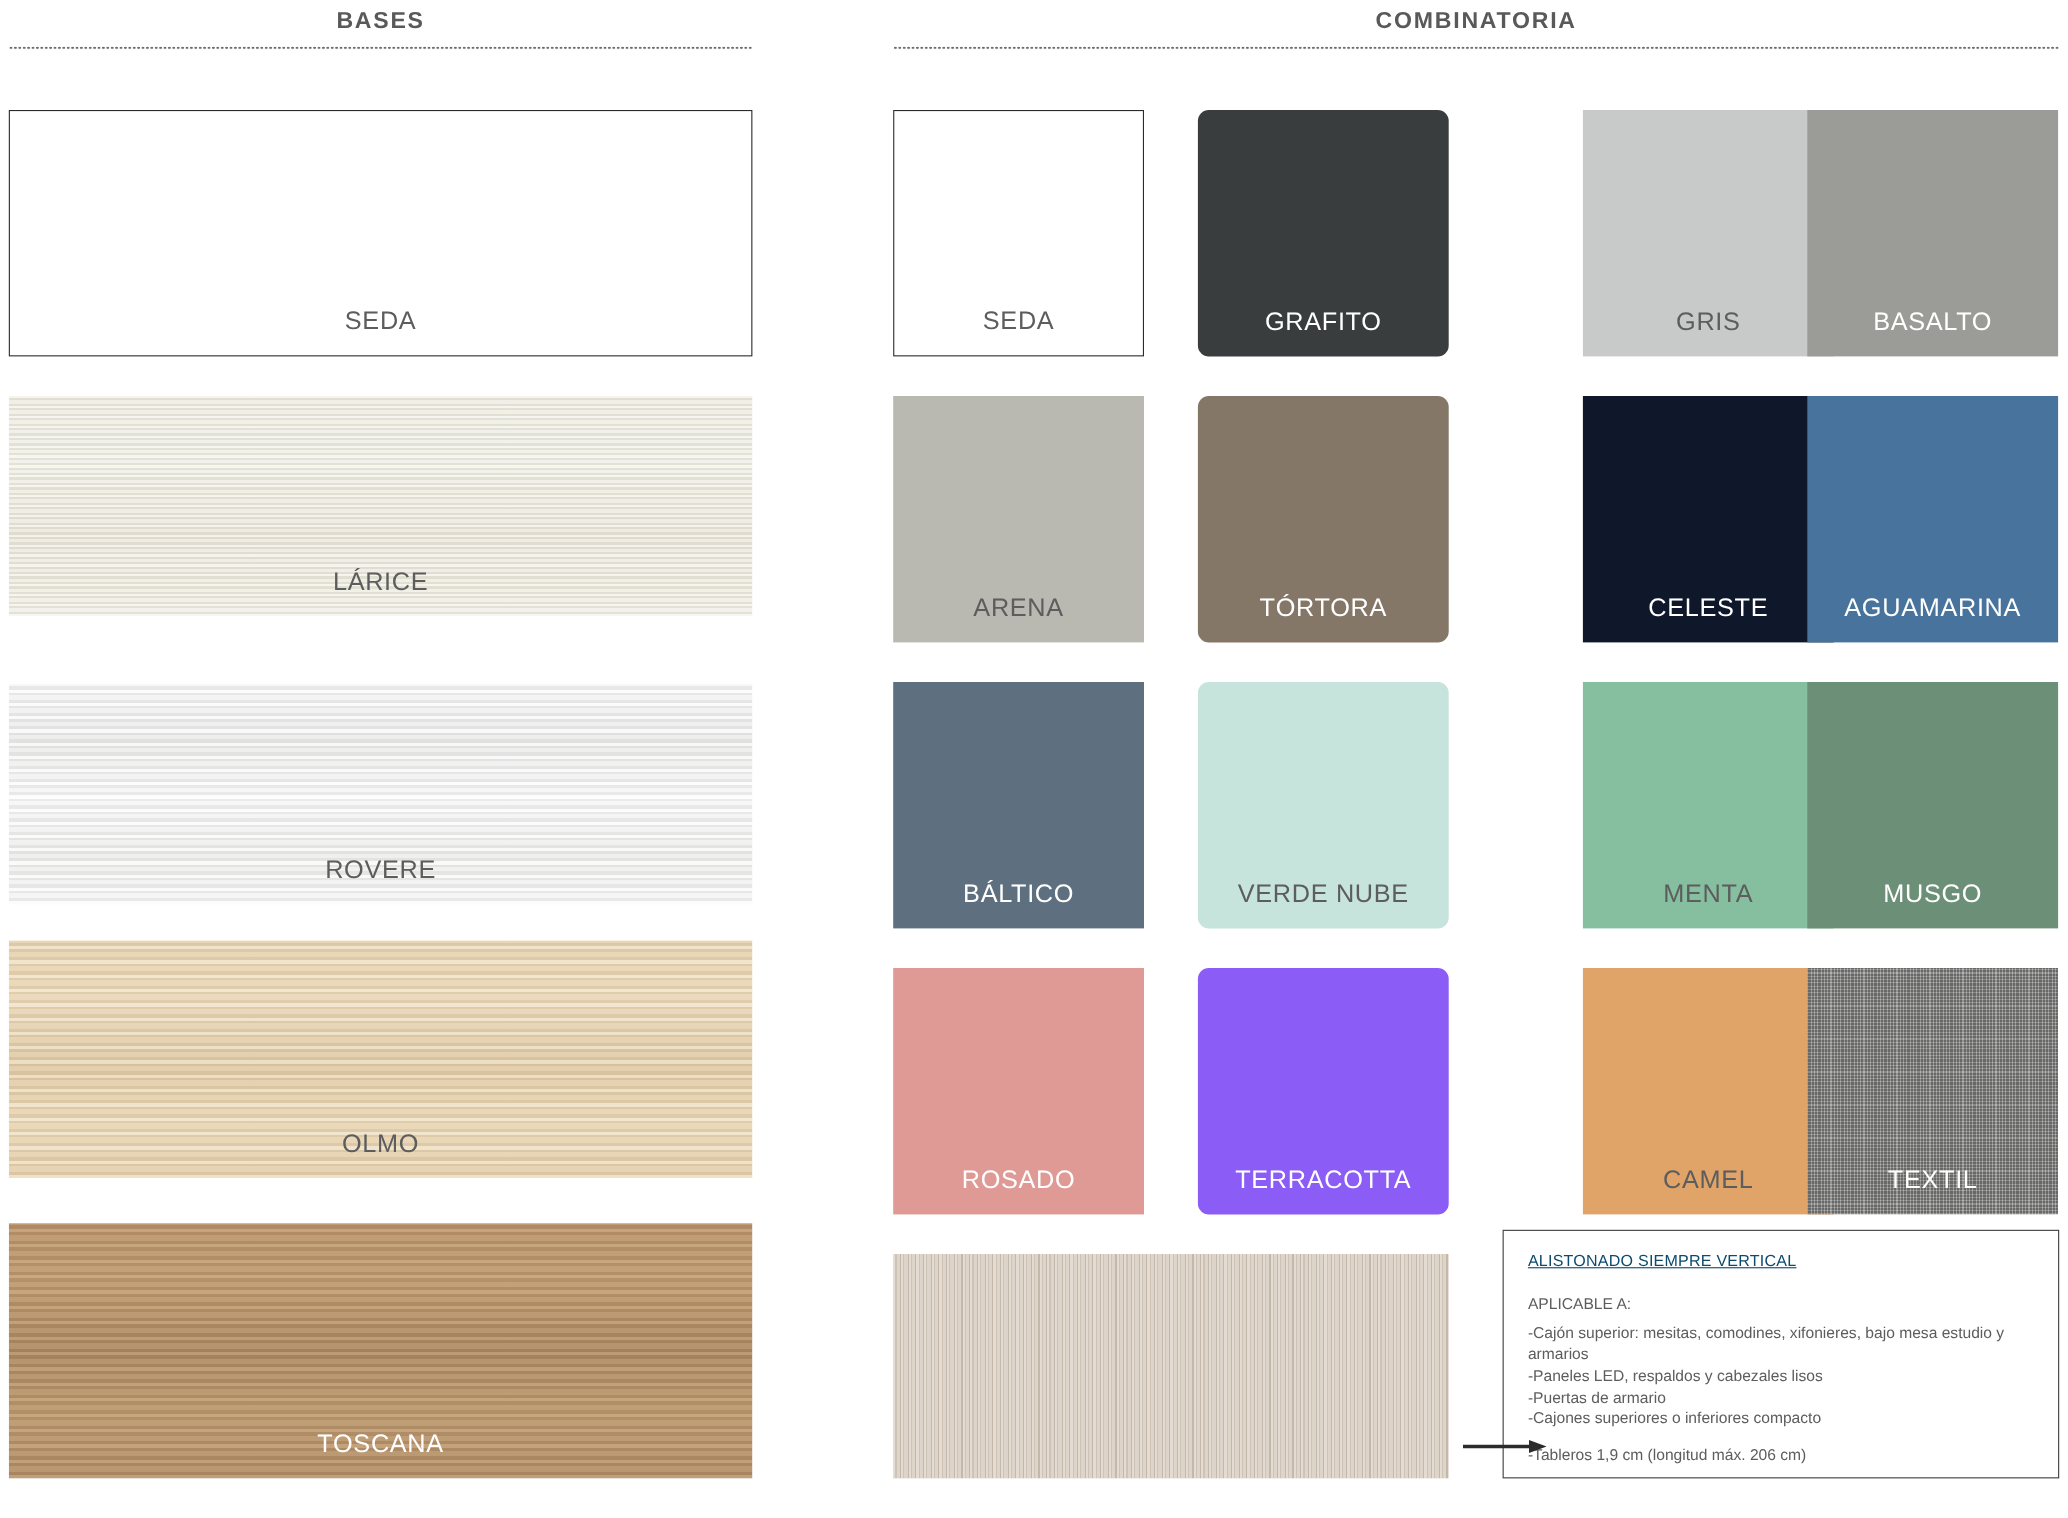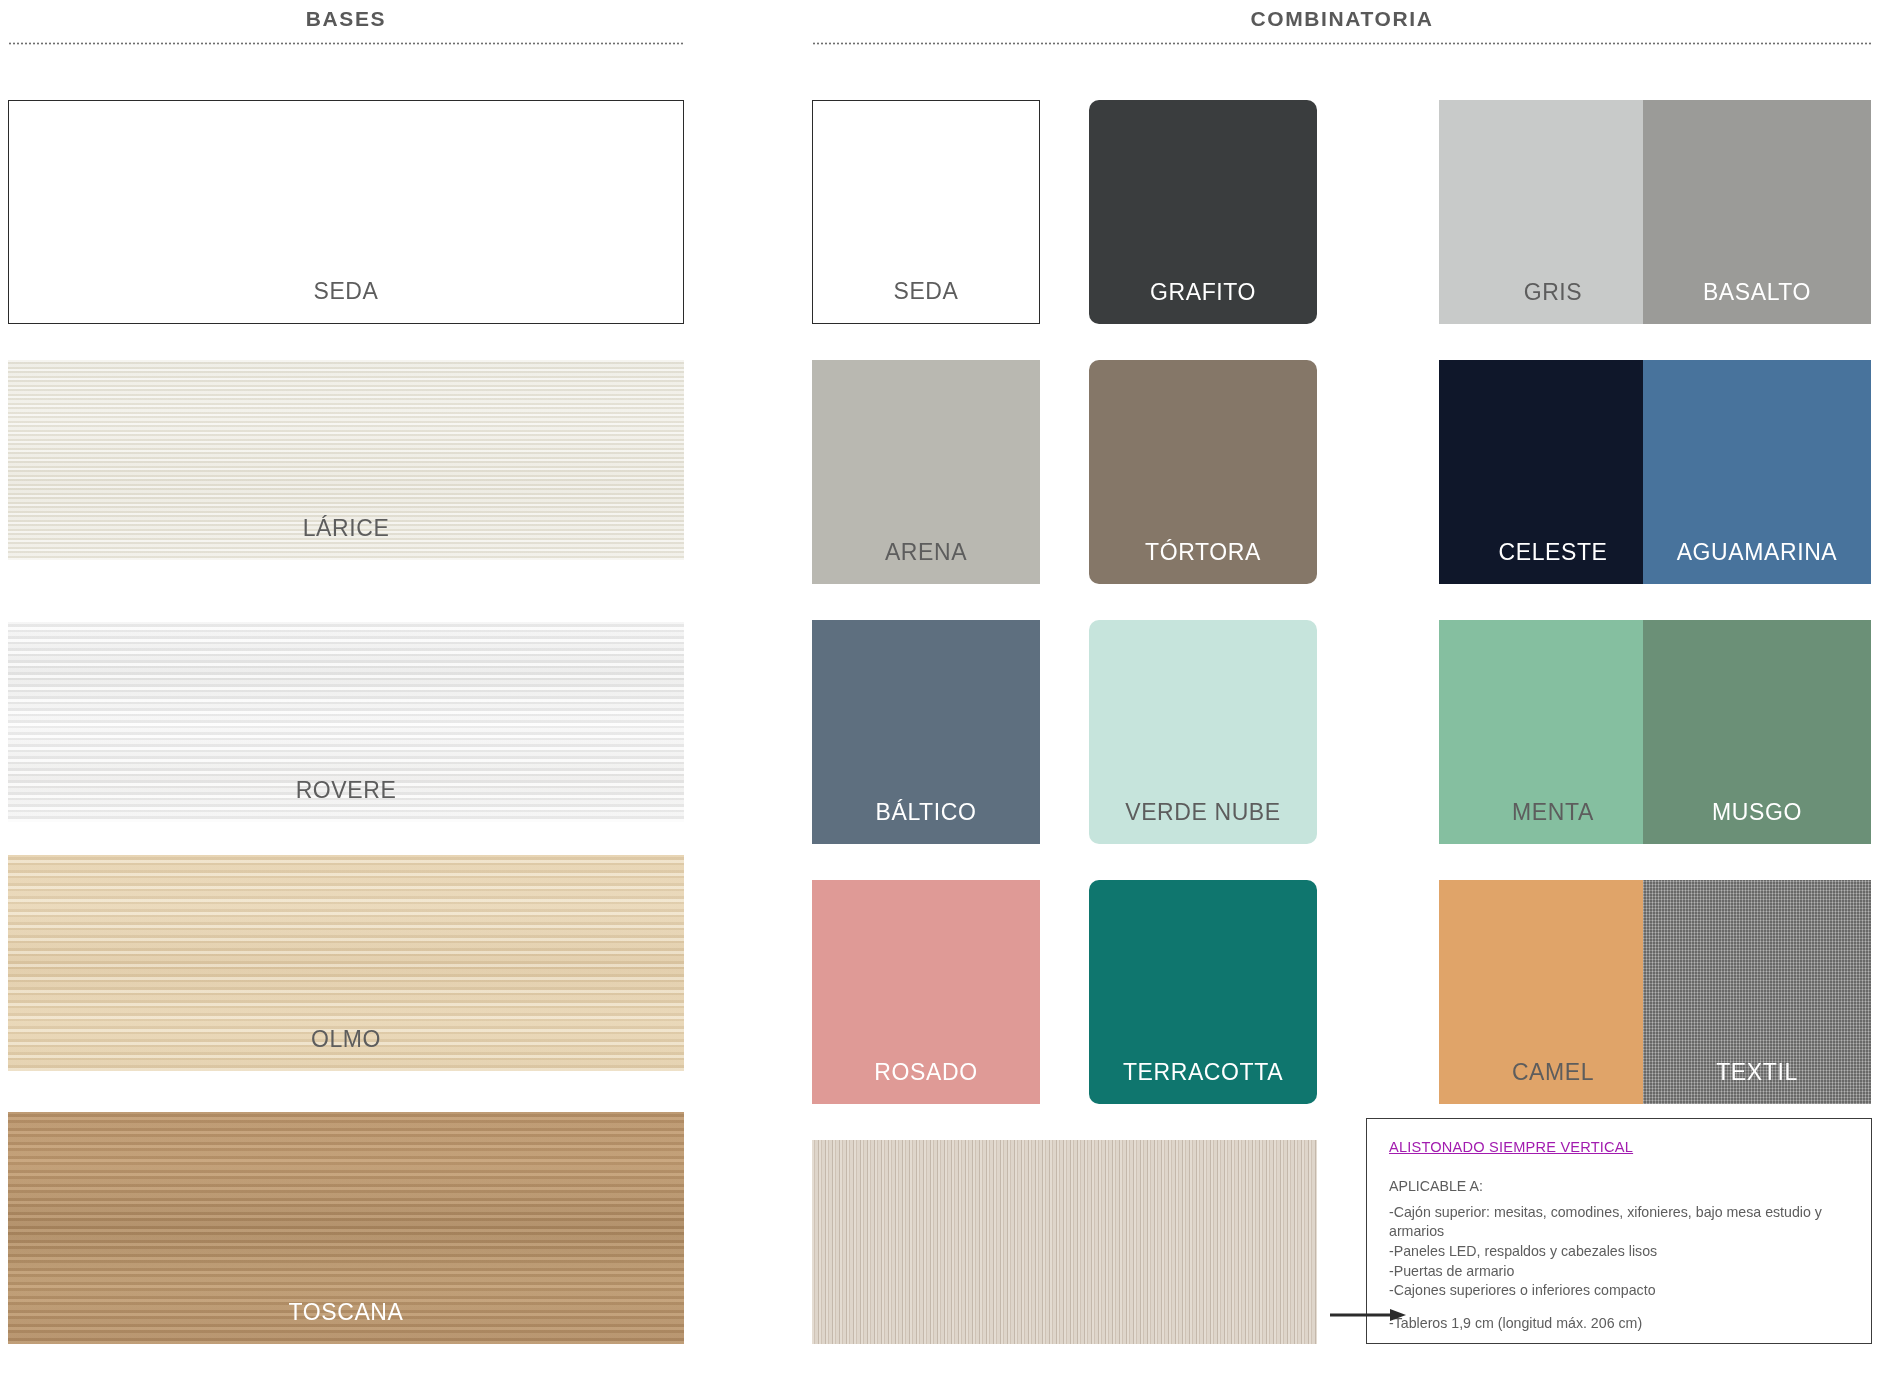--- a/index.html
+++ b/index.html
@@ -136,21 +136,21 @@
   
   #infobox {
     position: absolute; left: 1366px; top: 1118px;
     width: 506px; height: 226px;
     border: 1px solid #3c3c3c; background: #ffffff;
     padding: 18px 20px 10px 22px;
     color: #5d5d5d; font-size: 14.2px; line-height: 1.38;
   }
   #infobox .ib-title {
     text-decoration: underline; font-size: 14.6px;
-    letter-spacing: 0.2px; margin-bottom: 20px; color: #a21caf;
+    letter-spacing: 0.2px; margin-bottom: 20px; color: #0c4a6e;
   }
   #infobox .ib-sub { margin-bottom: 6px; }
   #infobox .ib-list { list-style: none; }
   #infobox .ib-list li { white-space: normal; }
   #infobox .ib-foot { margin-top: 13px; }
 </style>
 </head>
 <body>
 
 <div class="page">
@@ -224,21 +224,21 @@
   <div class="swatch cmb c3 r3" style="background:#85bfa0">
     <span class="label lbl-dark">MENTA</span>
   </div>
   <div class="swatch cmb c4 r3" style="background:#6b9077">
     <span class="label lbl-light">MUSGO</span>
   </div>
 
   <div class="swatch cmb c1 r4" style="background:#df9a96">
     <span class="label lbl-light">ROSADO</span>
   </div>
-  <div class="swatch cmb c2 r4" style="background:#0f766e">
+  <div class="swatch cmb c2 r4" style="background:#8b5cf6">
     <span class="label lbl-light">TERRACOTTA</span>
   </div>
   <div class="swatch cmb c3 r4" style="background:#e0a469">
     <span class="label lbl-dark">CAMEL</span>
   </div>
   <div class="swatch cmb c4 r4">
     <span class="tex tex-textil"></span>
     <span class="label lbl-light">TEXTIL</span>
   </div>
 

